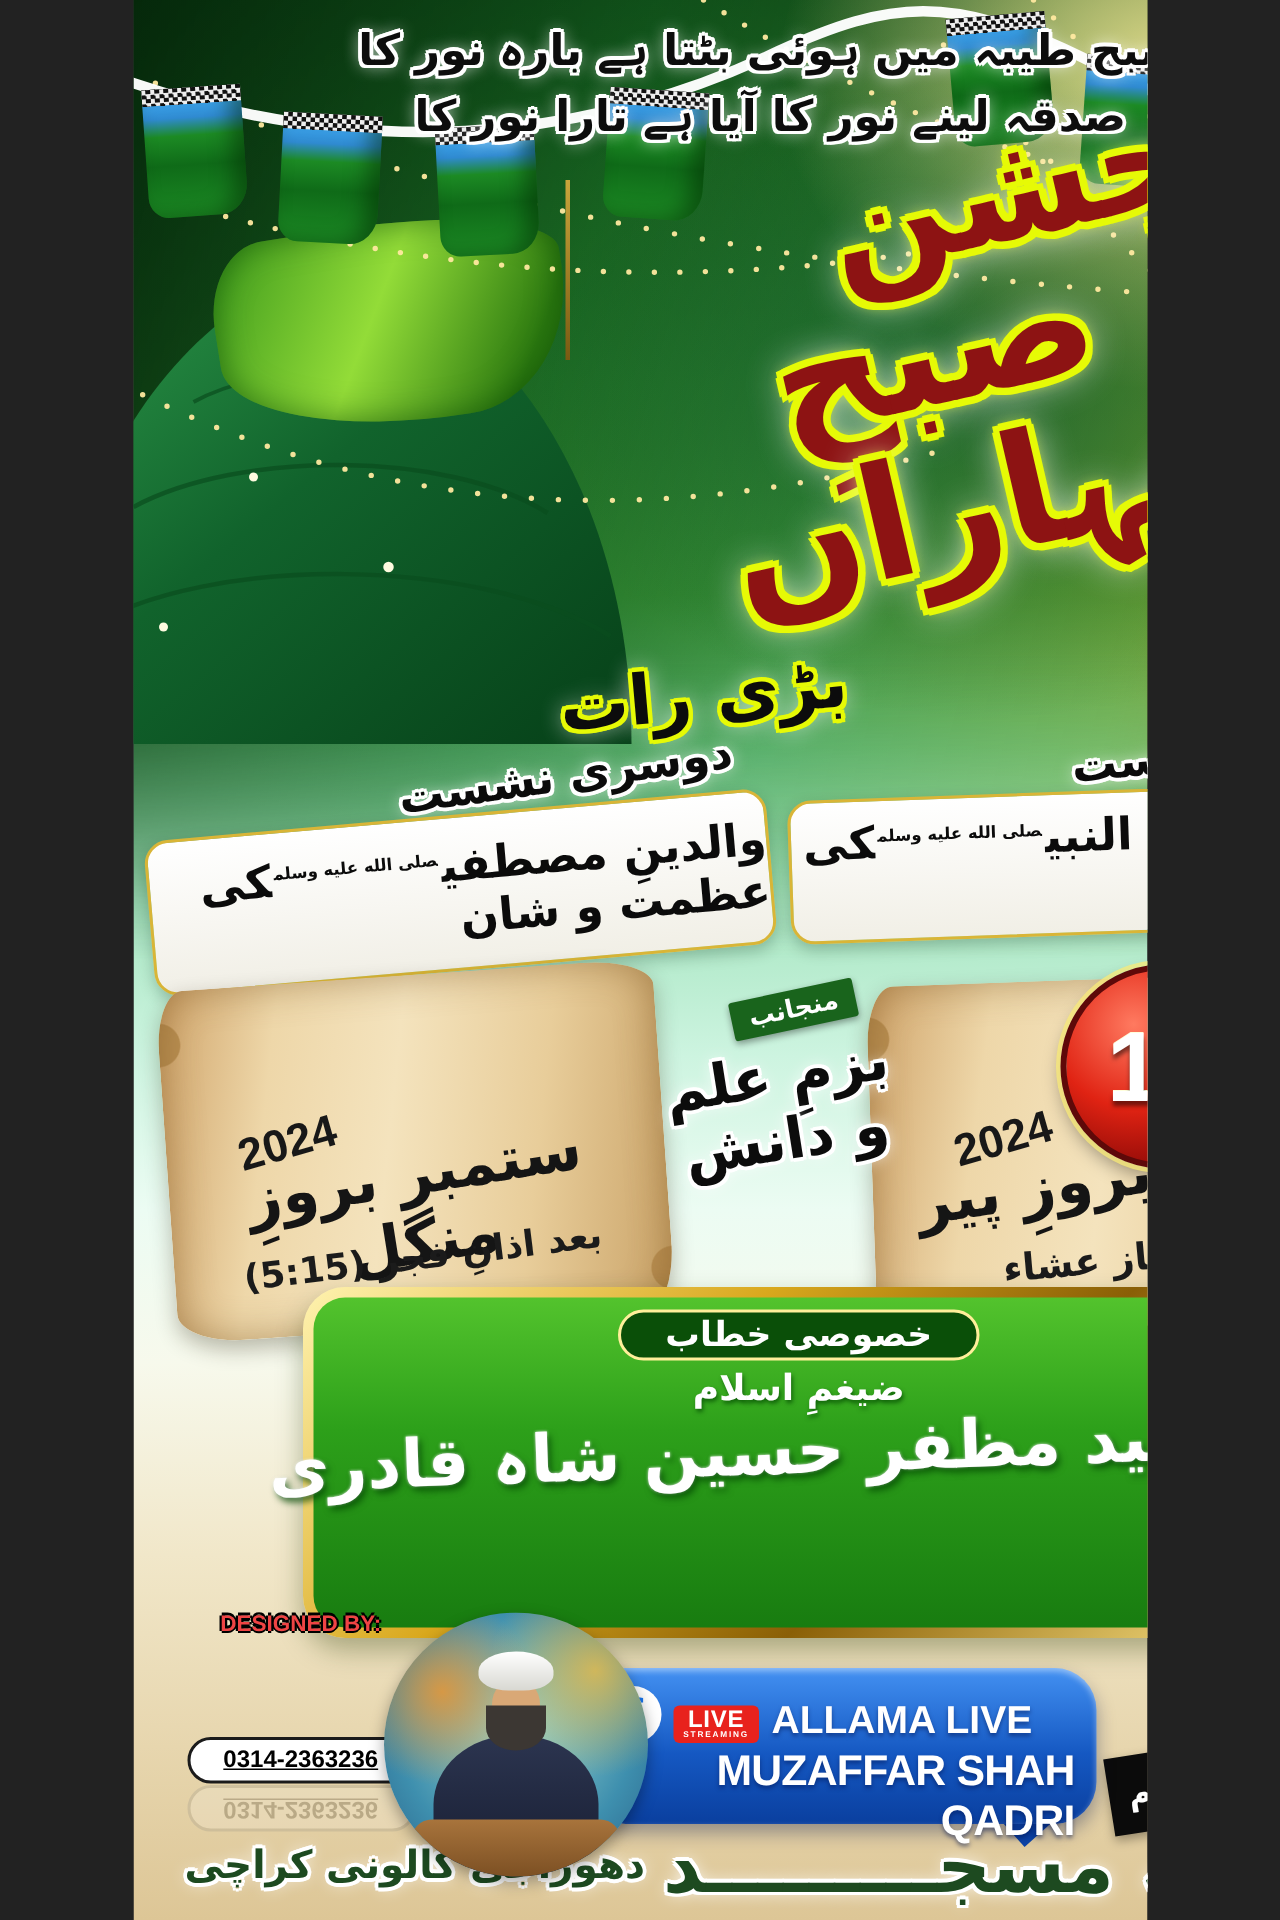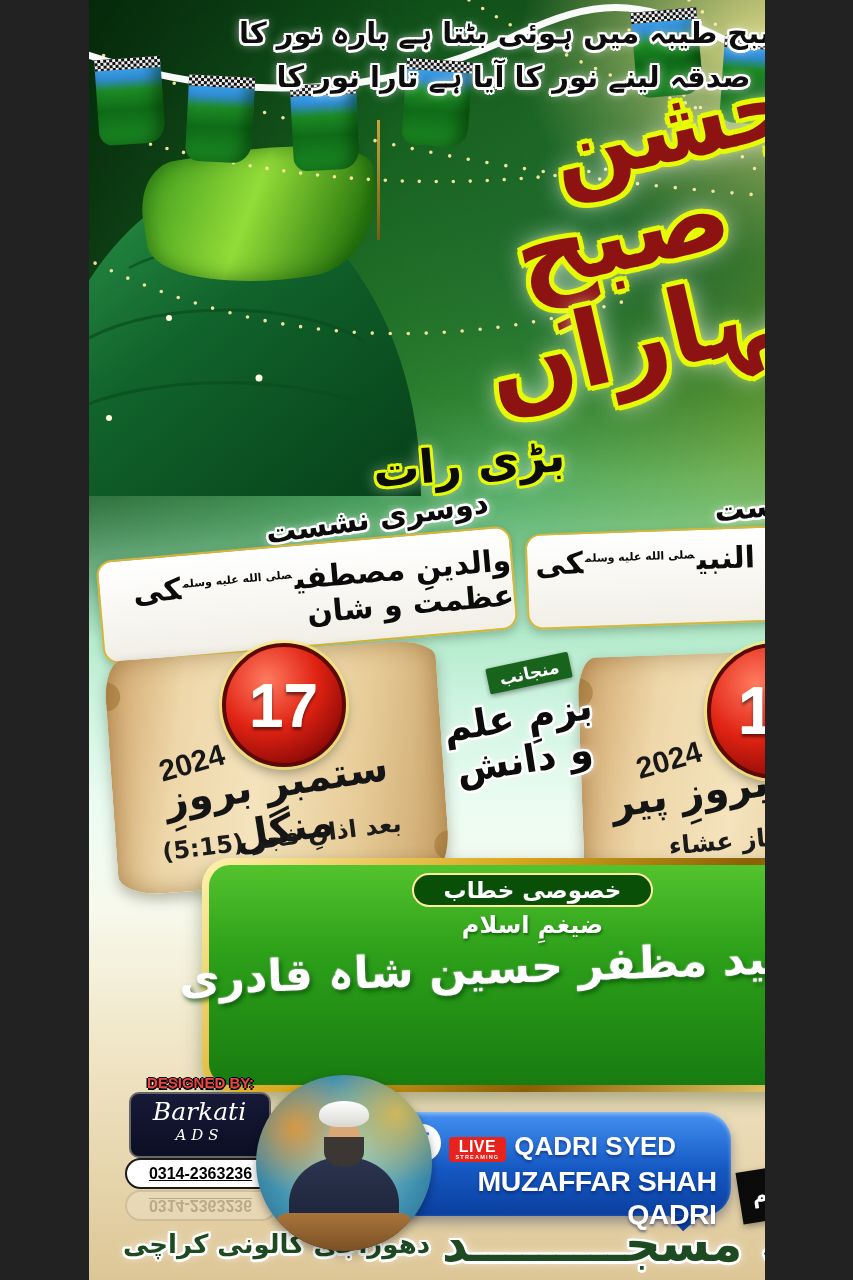--- a/index.html
+++ b/index.html
@@ -262,49 +262,44 @@
     <div class="abs scroll-line" style="left:20px;top:108px;width:312px;text-align:center;font-size:40px;transform:rotate(-6deg);">ستمبر بروزِ پیر</div>
     <div class="abs scroll-time" style="left:20px;top:172px;width:300px;text-align:center;font-size:25px;transform:rotate(-3deg);">بعد نماز عشاء</div>
   </div>
   <div class="abs day-circle" style="left:618px;top:643px;width:128px;height:128px;font-size:66px;">16</div>
 
   <div class="abs scroll" style="left:22px;top:650px;width:332px;height:235px;transform:rotate(-4deg);">
     <div class="abs scroll-year" style="left:48px;top:90px;font-size:30px;transform:rotate(-12deg);">2024</div>
     <div class="abs scroll-line" style="left:12px;top:110px;width:308px;text-align:center;font-size:40px;transform:rotate(-5deg);">ستمبر بروزِ منگل</div>
     <div class="abs scroll-time" style="left:12px;top:174px;width:308px;text-align:center;font-size:24px;transform:rotate(-3deg);">بعد اذانِ فجر (5:15)</div>
   </div>
-  <div class="abs day-circle" style="left:133px;top:643px;width:116px;height:116px;font-size:62px;">17</div>
 
   <div class="abs org-tag" style="left:398px;top:660px;">منجانب</div>
   <div class="abs org-name ow" style="left:352px;top:696px;width:160px;">بزمِ علم و دانش</div>
 
   <div class="abs kb-frame">
     <div class="kb-inner">
       <div class="kb-pill">خصوصی خطاب</div>
       <div class="kb-hon">ضیغمِ اسلام</div>
       <div class="kb-name">پیر سید مظفر حسین شاہ قادری</div>
     </div>
   </div>
 
   <div class="abs dz-label" style="left:42px;top:1074px;width:140px;text-align:center;">DESIGNED BY:</div>
-  <div class="abs dz-box" style="left:40px;top:1092px;width:138px;height:58px;padding-top:4px;">
-    <div class="dz-brand">Barkati</div>
-    <div class="dz-brand2">ADS</div>
-  </div>
   <div class="abs dz-phone" style="left:36px;top:1158px;width:148px;height:27px;">0314-2363236</div>
   <div class="abs dz-phone dz-refl" style="left:36px;top:1190px;width:148px;height:27px;border-color:#777;">0314-2363236</div>
 
   <div class="abs live-banner">
     <div class="live-row">
       <div class="fb-circle">f</div>
       <div class="live-badge">
         <div class="l1">LIVE</div>
         <div class="l2">STREAMING</div>
       </div>
-      <div class="live-n1">QADRI SYED</div>
+      <div class="live-n1">ALLAMA LIVE</div>
     </div>
     <div class="live-n2">MUZAFFAR SHAH QADRI</div>
   </div>
   <div class="abs live-tail"></div>
 
   <div class="abs photo">
     <div class="ph-robe"></div>
     <div class="ph-face"></div>
     <div class="ph-beard"></div>
     <div class="ph-turban"></div>

